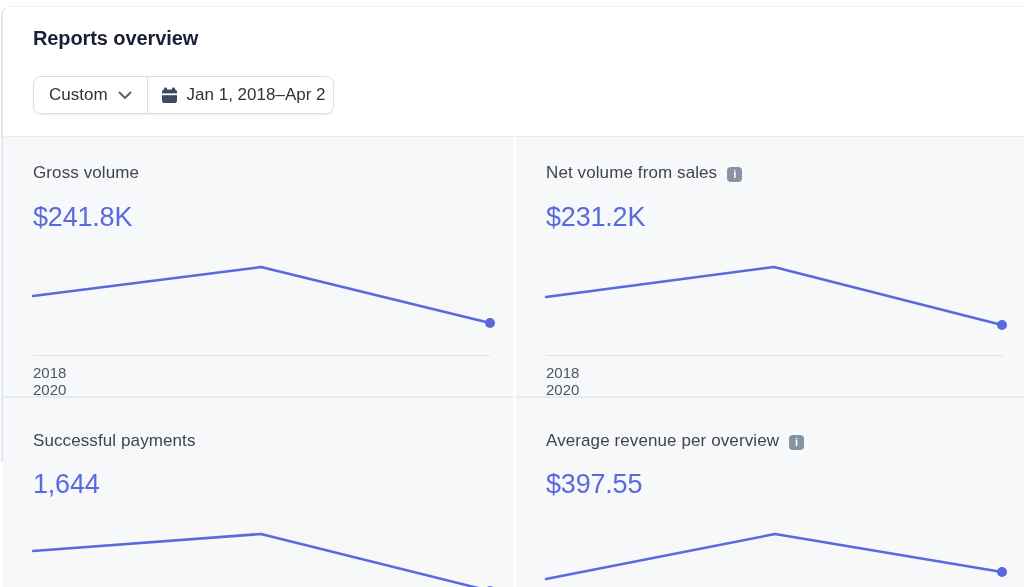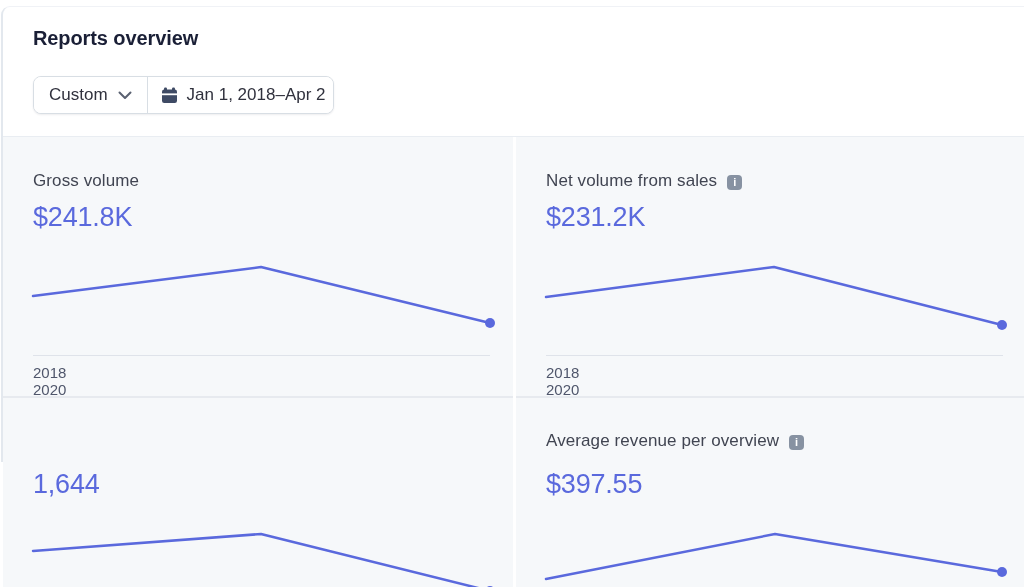--- a/index.html
+++ b/index.html
@@ -35,21 +35,21 @@
   .chevron{display:block;}
   .cal{display:block;}
 
   .grid{position:absolute;left:3px;top:136px;right:0;height:451px;
     display:grid;grid-template-columns:510px 508px;column-gap:3px;
     grid-template-rows:261px 260px;background:#fff;border-top:1px solid #e9edf2;}
   .card{position:relative;background:var(--card-bg);cursor:pointer;}
   .card.row1{border-bottom:2px solid #e7eaef;}
 
   .card-head{position:absolute;left:30px;display:flex;align-items:center;gap:10px;}
-  .card.row1 .card-head{top:26px;margin-top:8px;}
+  .card.row1 .card-head{top:26px;}
   .card.row2 .card-head{top:33px;}
   .card-title{font-size:17px;color:var(--title-text);letter-spacing:0.1px;}
   .info-icon{width:15px;height:15px;border-radius:4px;background:var(--info-bg);
     color:#fff;font-size:11px;font-weight:700;line-height:15px;text-align:center;
     display:inline-block;margin-top:2px;}
   .card-value{position:absolute;left:30px;font-size:27px;color:var(--accent);
     letter-spacing:-0.2px;margin-top:10px;}
   .card.row1 .card-value{top:55px;}
   .card.row2 .card-value{top:61px;}
 
@@ -117,20 +117,23 @@
           <circle cx="456" cy="71" r="5" fill="#5a69dd"></circle>
         </svg>
       <div class="axis-line"></div>
       <div class="axis-labels">
         <span>2018</span>
         <span>2020</span>
       </div>
     </div>
 
     <div class="card row2">
+      <div class="card-head">
+        <span class="card-title">Successful payments</span>
+      </div>
       <div class="card-value">1,644</div>
       <svg class="chart" width="457" height="160">
           <polyline points="0,53 228,36 457,93" fill="none" stroke="#5a69dd" stroke-width="2.5" stroke-linecap="round" stroke-linejoin="round"></polyline>
           <circle cx="457" cy="93" r="5" fill="#5a69dd"></circle>
         </svg>
     </div>
 
     <div class="card row2">
       <div class="card-head">
         <span class="card-title">Average revenue per overview</span>

